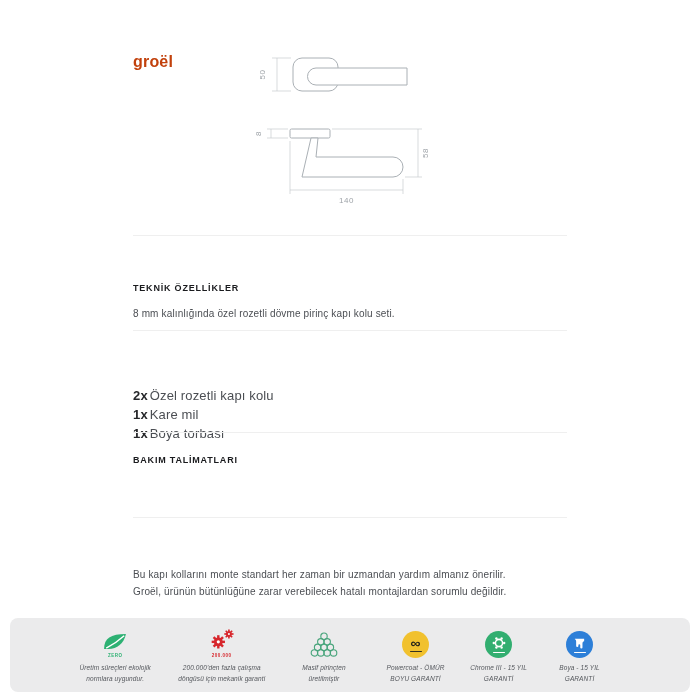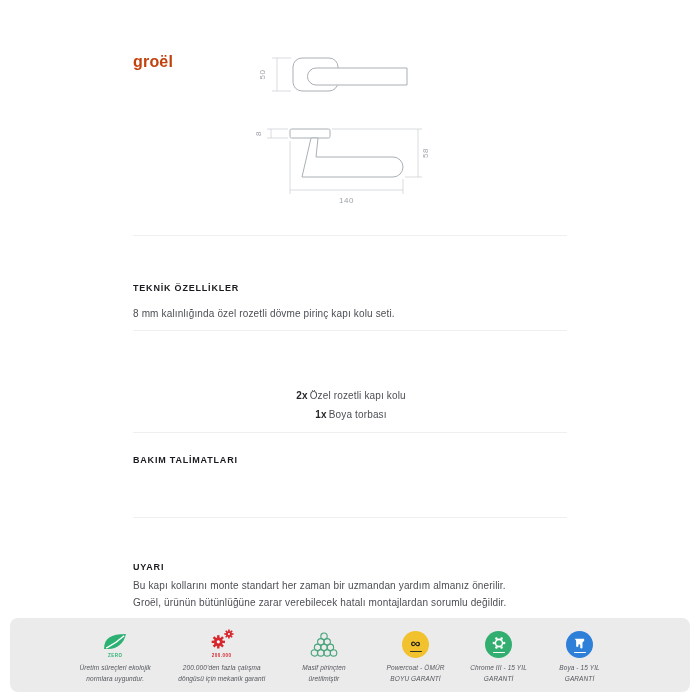--- a/index.html
+++ b/index.html
@@ -11,21 +11,21 @@
   .dimtxt{font-size:8px;fill:#9fa4a9;letter-spacing:.6px;font-family:"Liberation Sans",sans-serif;}
 
   .divider{position:absolute;left:133px;width:434px;height:1px;background:#efefef;}
   .d1{top:235px}.d2{top:330px}.d3{top:432px}.d4{top:517px}
 
   .section{position:absolute;left:133px;width:436px;margin-top:35px;}
   .s1{top:248px}.s2{top:344px}.s3{top:420px}.s4{top:527px}
   .sec-title{font-size:9px;font-weight:700;letter-spacing:.8px;color:#1a1b1e;margin:0;line-height:11px;}
   .sec-p{font-size:10px;color:#4b4e53;letter-spacing:.15px;line-height:13px;margin:6px 0 0;white-space:pre-line;}
   .mt-lg{margin-top:13px;}
-  .item{font-size:10px;color:#4b4e53;letter-spacing:.15px;line-height:12px;margin-top:7px;text-align:center;}
+  .item{font-size:13px;color:#4b4e53;letter-spacing:.15px;line-height:12px;margin-top:7px;}
   .item.first{margin-top:11px;}
   .qty{font-weight:700;color:#26272a;margin-right:2px;}
   .s4 .sec-p{margin-top:4px;}
   .s4 .sec-p.mt-lg{margin-top:6px;}
 
   .footer{position:absolute;left:10px;right:10px;top:618px;height:74px;background:#ebebec;border-radius:8px;display:flex;align-items:center;padding:0 70px 0 52px;box-sizing:border-box;}
   .bcol{display:flex;flex-direction:column;align-items:center;}
   .w1{flex:1.25}.w2{flex:1.25}.w3{flex:1.15}.w4{flex:1}.w5{flex:.95}.w6{flex:.95}
   .icon-box{height:32px;display:flex;flex-direction:column;align-items:center;justify-content:flex-end;}
   .icap{font-size:4.5px;font-weight:700;letter-spacing:.5px;margin-top:1px;}
@@ -94,32 +94,34 @@
   <h2 class="sec-title">TEKNİK ÖZELLİKLER</h2>
   <p class="sec-p mt-lg">8 mm kalınlığında özel rozetli dövme pirinç kapı kolu seti.</p>
 </div>
 
 <div class="divider d2"></div>
 <div class="section s2">
   <div class="item first">
     <span class="qty">2x</span><span>Özel rozetli kapı kolu</span>
   </div>
   <div class="item">
+    <span class="qty">1x</span><span>Kare mil</span>
+  </div>
+  <div class="item">
     <span class="qty">1x</span><span>Boya torbası</span>
   </div>
 </div>
 
 <div class="divider d3"></div>
 <div class="section s3">
   <h2 class="sec-title">BAKIM TALİMATLARI</h2>
 </div>
 
 <div class="divider d4"></div>
 <div class="section s4">
-  <h2 class="sec-title">UYARI</h2>
   <p class="sec-p mt-lg">Bu kapı kollarını monte standart her zaman bir uzmandan yardım almanız önerilir.</p>
   <p class="sec-p">Groël, ürünün bütünlüğüne zarar verebilecek hatalı montajlardan sorumlu değildir.</p>
 </div>
 
 <div class="footer">
 
   <div class="bcol w1">
     <div class="icon-box">
       <svg width="30" height="21" viewBox="0 0 32 24">
         <path d="M3.5,20.5 C3.5,8.5 11,3.5 28.5,3.5 C26,14.5 18.5,20.5 8.5,20.5 Z" fill="#2db173"></path>

